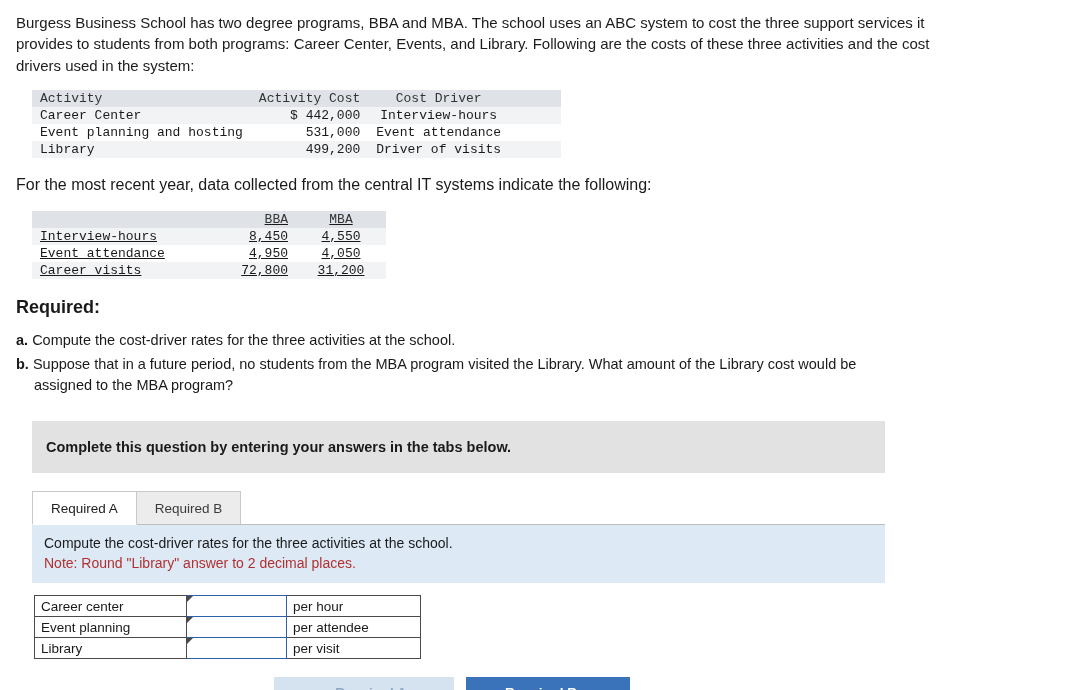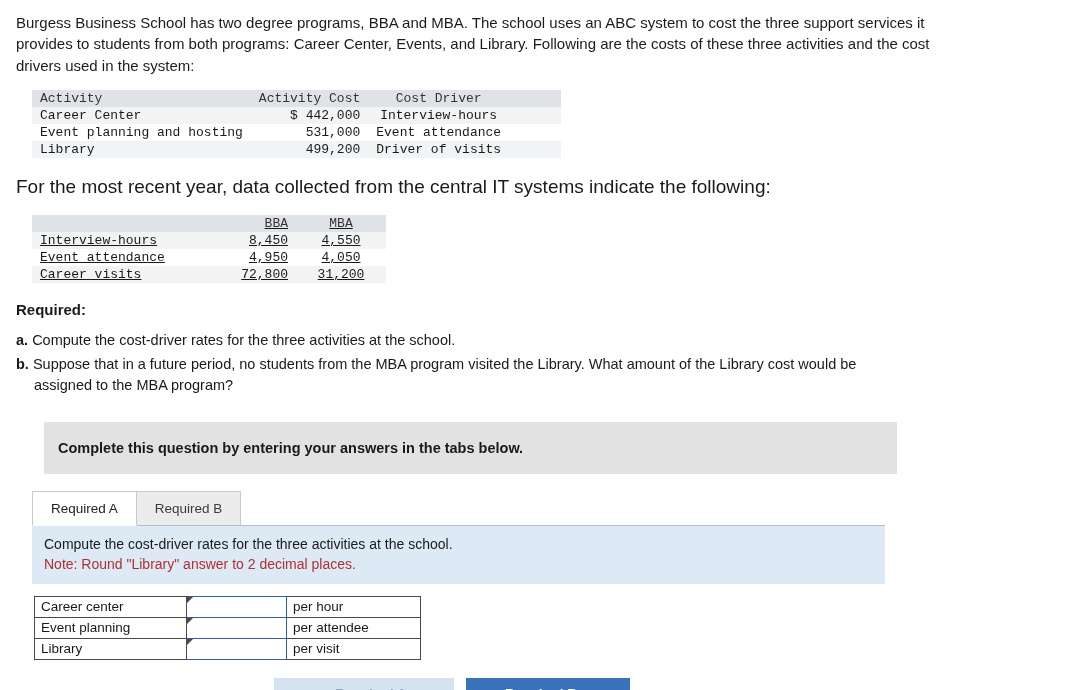--- a/index.html
+++ b/index.html
@@ -57,42 +57,42 @@
   .t1 thead th.c0 { text-align: left; padding-left: 8px; margin-left: 21px; }
   .t1 td.c1, .t1 th.c1 { text-align: right; padding-right: 12px; }
   .t1 td.c2, .t1 th.c2 { text-align: center; padding-left: 4px; padding-right: 60px; }
 
   .t2 { margin-top: 14px; margin-bottom: 18px; text-decoration: underline; }
   .t2 th.c0 { min-width: 170px; }
   .t2 td.c1, .t2 th.c1 { padding-right: 14px; min-width: 62px; }
   .t2 td.c2, .t2 th.c2 { padding-right: 14px; min-width: 62px; text-align: center; }
 
   .mid-text {
-    font-size: 19px;
+    font-size: 16px;
     line-height: 1.42;
     margin: 14px 0 0 0;
   }
   .required-head {
     font-weight: bold;
-    font-size: 15px;
+    font-size: 18px;
     margin: 18px 0 12px 0;
   }
   .req-item {
     font-size: 14.5px;
     line-height: 1.42;
     margin: 0 0 4px 0;
     max-width: 930px;
   }
   .req-item b { font-weight: bold; }
   .req-item .indent { display: block; padding-left: 18px; }
 
   
   .grey-bar {
     background: #e2e2e2;
-    margin: 26px 0 0 28px;
+    margin: 26px 0 0 16px;
     width: 853px;
     height: 52px;
     display: flex;
     align-items: center;
     padding-left: 14px;
     box-sizing: border-box;
   }
   .grey-bar span {
     font-weight: bold;
     font-size: 14.5px;

